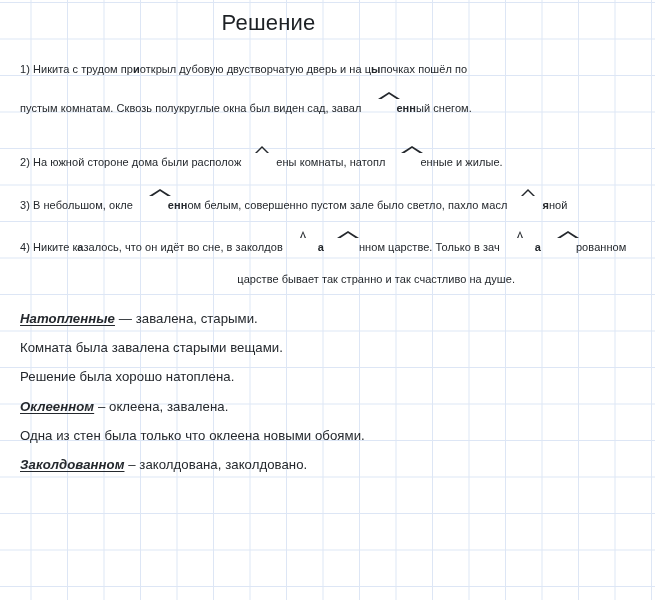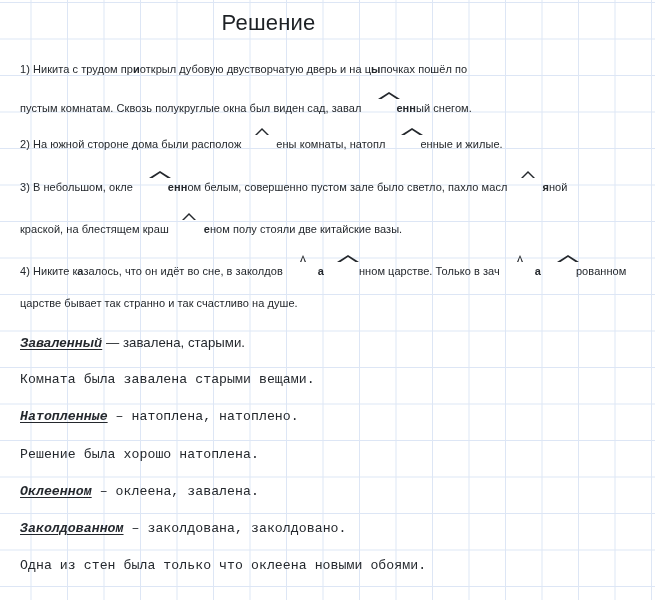--- a/index.html
+++ b/index.html
@@ -49,25 +49,25 @@
     font-size: 11px;
     line-height: 1;
     color: #24282d;
     white-space: nowrap;
     letter-spacing: 0.05px;
   }
 
   
   .l1  { margin-top: 28px; }
   .l2  { margin-top: 28px; }
-  .l3  { margin-top: 25px; }
+  .l3  { margin-top: 43px; }
   .l4  { margin-top: 32px; }
   .l5  { margin-top: 31px; }
   .l6  { margin-top: 31px; }
-  .l7  { margin-top: 21px; }
+  .l7  { margin-top: 21px; text-align: right; }
 
   .bold { font-weight: 700; }
 
   
   .hat {
     position: relative;
     display: inline-block;
     padding-left: 35px;
   }
   .hat > .glyph { display: inline-block; }
@@ -124,21 +124,21 @@
     padding: 0 20px;
   }
   .word-row {
     font-size: 13.2px;
     line-height: 1;
     color: #24282d;
     white-space: nowrap;
     letter-spacing: 0.05px;
   }
   .w1 { margin-top: 27px; }
-  .wn { margin-top: 24px; font-family: Liberation Mono, monospace; }
+  .wn { margin-top: 16px; }
 
   .headword {
     font-weight: 700;
     font-style: italic;
     text-decoration: underline;
     text-underline-offset: 2px;
     text-decoration-thickness: 1px;
   }
 </style>
 </head>
@@ -146,46 +146,42 @@
 
 <div class="page">
 
   <h1 class="title">Решение</h1>
 
   <div class="sentences">
     <div class="sent-line l1">1) Никита с трудом пр<span class="bold">и</span>открыл дубовую двустворчатую дверь и на ц<span class="bold">ы</span>почках пошёл по</div>
     <div class="sent-line l2">пустым комнатам. Сквозь полукруглые окна был виден сад, завал<span class="hat hat-wide"><span class="glyph bold">енн</span></span>ый снегом.</div>
     <div class="sent-line l3">2) На южной стороне дома были располож<span class="hat"><span class="glyph">е</span></span>ны комнаты, натопл<span class="hat hat-wide"><span class="glyph">енн</span></span>ые и жилые.</div>
     <div class="sent-line l4">3) В небольшом, окле<span class="hat hat-wide"><span class="glyph bold">енн</span></span>ом белым, совершенно пустом зале было светло, пахло масл<span class="hat"><span class="glyph bold">я</span></span>ной</div>
-    <div class="sent-line l5">краской, на блестящем краш<span class="hat"><span class="glyph bold">е</span></span>ном полу стояли две китайские вазы.</div>
     <div class="sent-line l6">4) Никите к<span class="bold">а</span>залось, что он идёт во сне, в заколдов<span class="hat hat-narrow"><span class="glyph bold">а</span></span><span class="hat hat-wide"><span class="glyph">нн</span></span>ом царстве. Только в зач<span class="hat hat-narrow"><span class="glyph bold">а</span></span><span class="hat hat-wide"><span class="glyph">ров</span></span>анном</div>
     <div class="sent-line l7">царстве бывает так странно и так счастливо на душе.</div>
   </div>
 
   <div class="wordlist">
 
     <div class="word-row w1">
-      <span class="headword">Заваленный</span><span>&nbsp;</span><span>—</span><span>&nbsp;</span><span>завалена, старыми.</span>
+      <span class="headword">Натопленные</span><span>&nbsp;</span><span>—</span><span>&nbsp;</span><span>завалена, старыми.</span>
     </div>
     <div class="word-row wn">
       <span>Комната была завалена старыми вещами.</span>
     </div>
 
-    <div class="word-row wn">
-      <span class="headword">Натопленные</span><span>&nbsp;</span><span>–</span><span>&nbsp;</span><span>натоплена, натоплено.</span>
-    </div>
     <div class="word-row wn">
       <span>Решение была хорошо натоплена.</span>
     </div>
 
     <div class="word-row wn">
       <span class="headword">Оклеенном</span><span>&nbsp;</span><span>–</span><span>&nbsp;</span><span>оклеена, завалена.</span>
     </div>
     <div class="word-row wn">
-      <span class="headword">Заколдованном</span><span>&nbsp;</span><span>–</span><span>&nbsp;</span><span>заколдована, заколдовано.</span>
+      <span>Одна из стен была только что оклеена новыми обоями.</span>
     </div>
 
     <div class="word-row wn">
-      <span>Одна из стен была только что оклеена новыми обоями.</span>
+      <span class="headword">Заколдованном</span><span>&nbsp;</span><span>–</span><span>&nbsp;</span><span>заколдована, заколдовано.</span>
     </div>
 
   </div>
 </div>
 
 </body></html>

